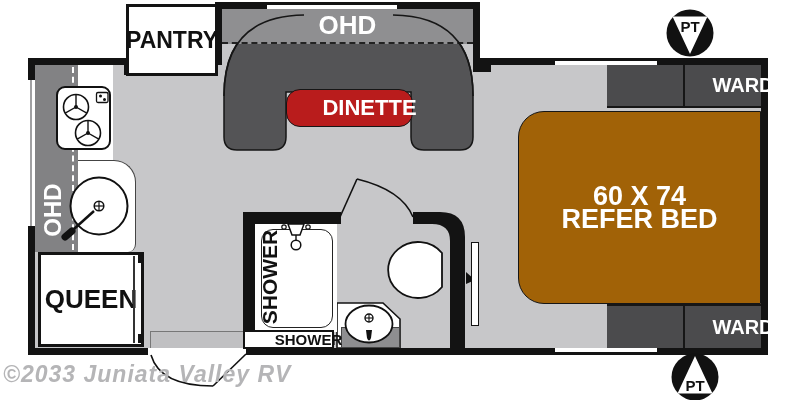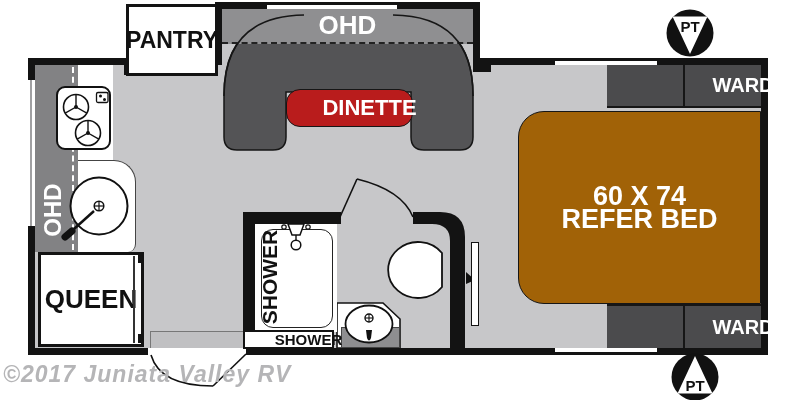--- a/index.html
+++ b/index.html
@@ -179,16 +179,16 @@
     </g>
 
     <g>
       <circle cx="695" cy="377" r="23.5" fill="#111"></circle>
       <polygon points="677.5,393.5 712.5,393.5 695,356" fill="#fff"></polygon>
       <text x="695" y="391" text-anchor="middle" font-family="Liberation Sans, sans-serif" font-size="15" font-weight="bold" fill="#111">PT</text>
     </g>
   </svg>
 
   <div class="a" style="left:3px;top:361px;font-size:23px;font-weight:bold;font-style:italic;color:#b5b5b7;letter-spacing:1px;z-index:8;">
-    <span>©2017 Juniata Valley RV</span>
+    <span>©2033 Juniata Valley RV</span>
   </div>
 
 </div>
 
 </body></html>

